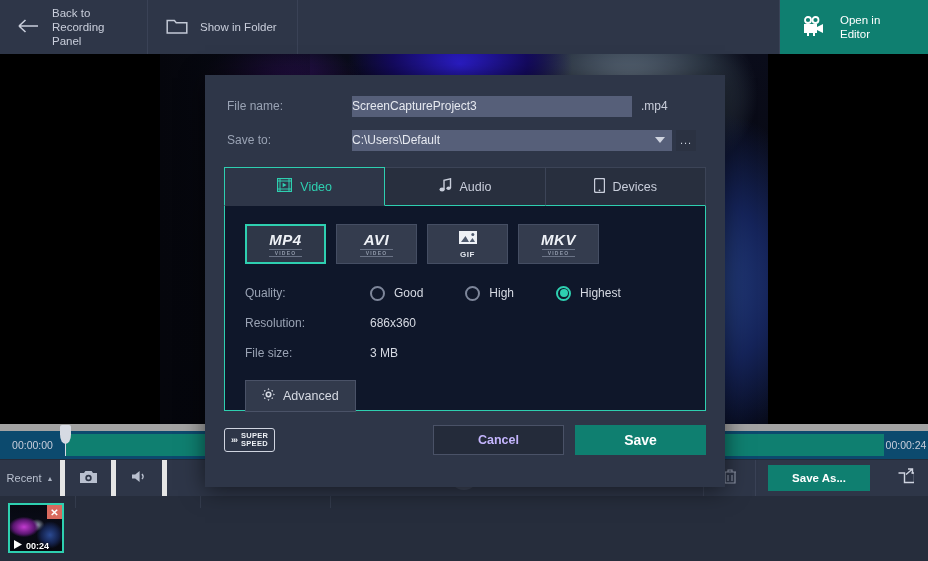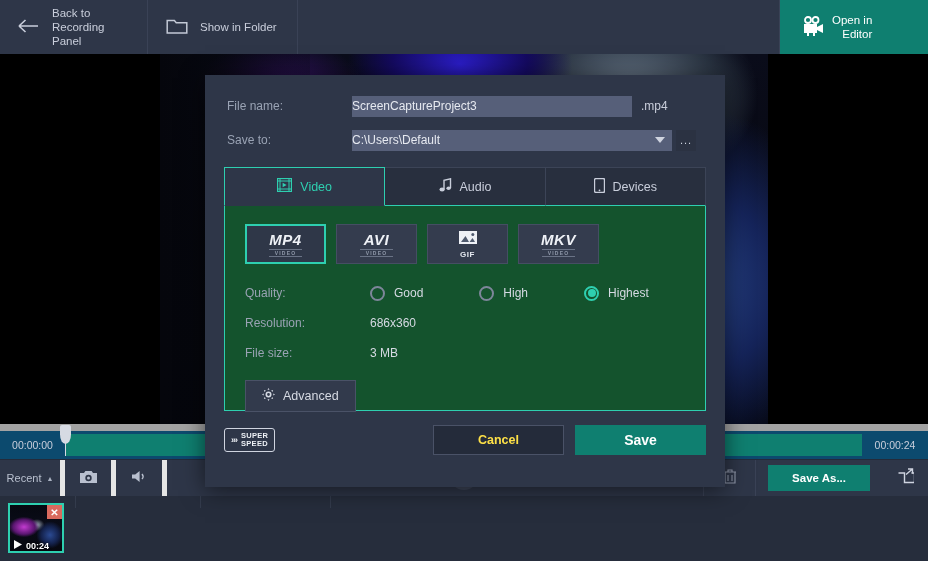--- a/index.html
+++ b/index.html
@@ -27,25 +27,24 @@
     font-size: 11.5px; line-height: 14px;
     cursor: pointer;
   }
   .tb-btn.first { width: 148px; }
   .tb-btn.folder { width: 150px; }
   .tb-spacer { flex: 1; border-right: 1px solid #3a4256; }
   .tb-open {
     width: 148px;
     background: #0f7f70;
     color: #ffffff;
-    display: flex; align-items: center; gap: 6px;
+    display: flex; align-items: center; gap: 14px;
     padding: 0 22px;
     font-size: 11.5px; line-height: 14px;
     cursor: pointer;
-    text-align: right;
   }
   .tb-label { white-space: pre-line; }
   .icon { display: inline-block; flex: none; }
 
   
   .stage {
     position: absolute; top: 54px; left: 0;
     width: 928px; height: 370px;
     background: #000;
   }
@@ -88,21 +87,21 @@
     width: 928px; height: 35px;
     background: #0c4a6e;
     border-top: 7px solid #a3a3a3;
     display: flex; align-items: center;
   }
   .tl-time {
     font-size: 10.5px; color: #c9cedb;
     font-family: "Liberation Sans", sans-serif;
     width: 65px; text-align: center; flex: none;
   }
-  .tl-time.right { width: 66px; }
+  .tl-time.right { width: 44px; }
   .tl-track {
     position: relative; flex: 1; height: 22px;
     background: #0f7f70;
   }
   .tl-playhead {
     position: absolute; left: 0px; top: -9px;
     width: 11px; height: 19px; margin-left: -5px;
     background: #d6dae3;
     border-radius: 2px 2px 50% 50%;
   }
@@ -233,21 +232,21 @@
   }
   .tab + .tab { border-left: none; }
   .tab.active {
     background: #2e3648;
     border: 1px solid #2ecfb0;
     border-bottom: 1px solid #2e3648;
     color: #2ecfb0;
   }
   .tabpanel {
     border: 1px solid #2ecfb0; border-top: none;
-    background: #14532d;
+    background: #0f172a;
     padding: 18px 0 3px 0;
     height: 205px;
   }
 
   .formats { display: flex; gap: 10px; padding: 0 20px; }
   .fmt {
     width: 81px; height: 40px;
     background: #343c4e; border: 1px solid #454e63;
     display: flex; flex-direction: column; align-items: center; justify-content: center;
     cursor: pointer;
@@ -264,21 +263,21 @@
     padding: 0 6px; margin-top: 1px;
   }
   .gif-label { font-size: 8px; font-weight: bold; color: #e5e9f0; margin-top: 1px; letter-spacing: .5px;}
 
   .prop { display: flex; align-items: center; padding: 0 20px; height: 30px; }
   .prop-label { color: #9aa3b4; font-size: 12px; width: 125px; flex: none; }
   .prop-val { color: #d6dae3; font-size: 12px; }
 
   .radios { display: flex; align-items: center; }
   .radio { display: flex; align-items: center; gap: 9px; cursor: pointer; }
-  .radio + .radio { margin-left: 56px; }
+  .radio + .radio { margin-left: 42px; }
   .rdot {
     width: 15px; height: 15px; border-radius: 50%;
     border: 2px solid #7d869a; background: transparent;
     display: flex; align-items: center; justify-content: center;
   }
   .rdot.on { border-color: #2ecfb0; }
   .rdot.on::after {
     content: ''; width: 8px; height: 8px; border-radius: 50%; background: #2ecfb0;
   }
   .rlabel { color: #d6dae3; font-size: 12px; }
@@ -301,21 +300,21 @@
     border: 1px solid #cfd4e0; border-radius: 3px;
     padding: 3px 6px;
   }
   .ss-arrows { color: #eef1f6; font-size: 9px; letter-spacing: -1px; font-weight: bold; }
   .ss-txt {
     color: #eef1f6; font-size: 7.5px; font-weight: bold;
     line-height: 8px; white-space: pre-line; letter-spacing: .3px;
   }
   .foot-spacer { flex: 1; }
   .btn-cancel {
-    background: #242b3a; border: 1px solid #4a5267; color: #fde047;
+    background: #242b3a; border: 1px solid #4a5267; color: #c4b5fd;
     font-size: 12.5px; font-weight: bold;
     width: 131px; height: 30px; cursor: pointer; margin-right: 11px;
     font-family: "Liberation Sans", sans-serif;
   }
   .btn-save {
     background: #0f7f70; border: none; color: #ffffff;
     font-size: 14px; font-weight: bold;
     width: 131px; height: 30px; cursor: pointer;
     font-family: "Liberation Sans", sans-serif;
   }

